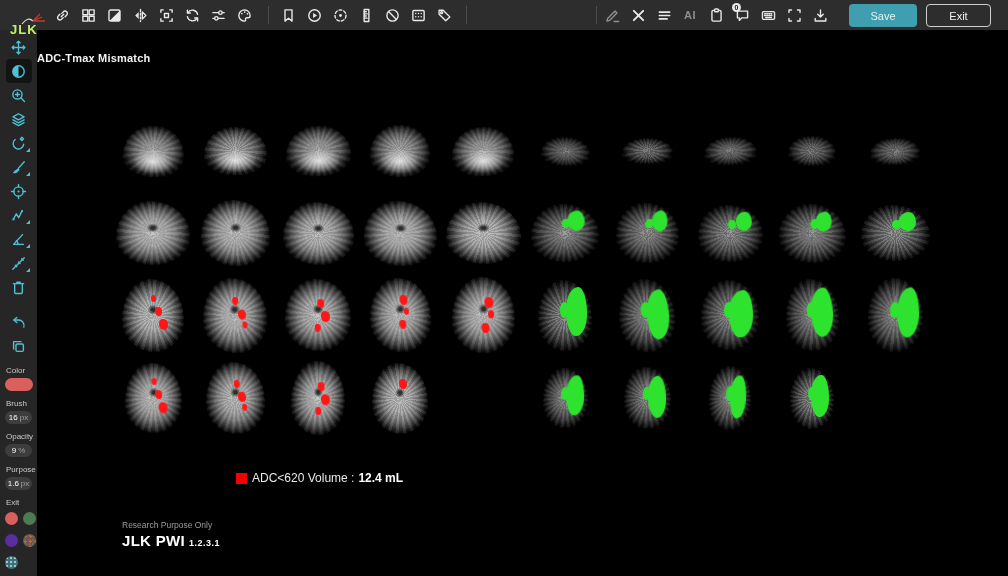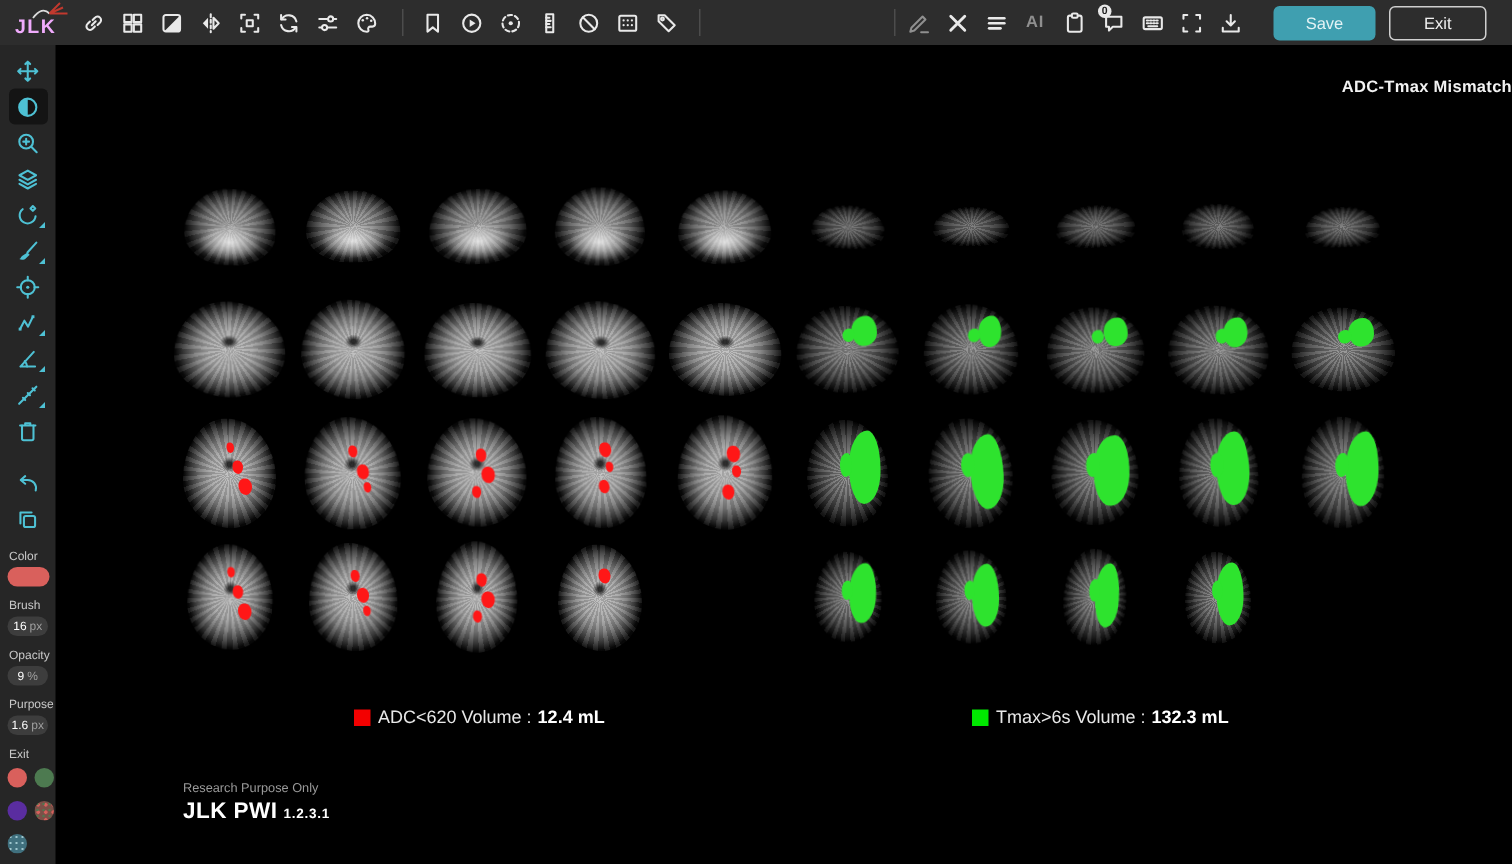--- a/index.html
+++ b/index.html
@@ -1,21 +1,21 @@
 <!DOCTYPE html>
 <html><head>
 <meta charset="utf-8">
 <style>
   html,body{margin:0;padding:0;background:#000;}
   #app{position:relative;width:1008px;height:576px;overflow:hidden;background:#000;
        font-family:"Liberation Sans",sans-serif;-webkit-font-smoothing:antialiased;}
 
   
   .toolbar{position:absolute;left:0;top:0;width:1008px;height:30px;background:#2d2d2d;z-index:5;}
-  .logo{position:absolute;left:8px;top:1px;width:42px;height:28px;color:#f0abfc;}
+  .logo{position:absolute;left:8px;top:13px;width:42px;height:28px;color:#bef264;}
   .logo .txt{position:absolute;left:2px;top:9px;font-size:13px;font-weight:bold;letter-spacing:1px;}
   .logo svg{position:absolute;left:12px;top:0px;}
   .tgroup{position:absolute;top:2px;display:flex;}
   .tb{width:26px;height:26px;display:flex;align-items:center;justify-content:center;color:#e9e9e9;position:relative;cursor:pointer;}
   .tb.dim{color:#8f8f8f;}
   .tb svg,.sb svg{fill:none;stroke:currentColor;stroke-width:1.3;stroke-linecap:round;stroke-linejoin:round;}
   .tdiv{position:absolute;top:6px;width:1px;height:18px;background:#4c4c4c;}
   .ai-txt{font-size:11px;font-weight:bold;letter-spacing:.5px;}
   .badge{position:absolute;left:3px;top:1px;width:9px;height:9px;border-radius:50%;background:#e9e9e9;
          color:#222;font-size:7px;font-weight:bold;display:flex;align-items:center;justify-content:center;}
@@ -40,21 +40,21 @@
   .hide-grid{margin:5px 0 0 5px;display:grid;grid-template-columns:13px 13px;gap:9px 5px;}
   .hide-dot{width:13px;height:13px;border-radius:50%;cursor:pointer;}
   .hd1{background:#d9605c;}
   .hd2{background:#4d7a50;}
   .hd3{background:#5a2da0;}
   .hd4{background-color:#7a5148;background-image:radial-gradient(#4d7a50 28%,transparent 30%),radial-gradient(#d9605c 28%,transparent 30%);background-size:4px 4px,5px 5px;}
   .hd5{background-color:#40707e;background-image:radial-gradient(#9fc7cf 28%,transparent 30%);background-size:4px 4px;}
 
   
   .canvas{position:absolute;left:37px;top:30px;width:971px;height:546px;background:#000;}
-  .vtitle{position:absolute;left:0;right:0;top:22px;text-align:right;color:#f2f2f2;font-size:11px;font-weight:bold;letter-spacing:.2px;padding-left:23px;}
+  .vtitle{position:absolute;left:0;right:0;top:22px;text-align:left;color:#f2f2f2;font-size:11px;font-weight:bold;letter-spacing:.2px;}
   #scan-layer{position:absolute;inset:0;}
   .brain{position:absolute;filter:blur(.3px);}
   .dwi{background:
         radial-gradient(closest-side at 50% 42%,rgba(20,20,20,.85) 0 5%,rgba(20,20,20,0) 17%),
         repeating-conic-gradient(rgba(255,255,255,.09) 0 6deg,rgba(15,15,15,.14) 6deg 13deg),
         radial-gradient(closest-side,#c0c0c0,#a4a4a4 42%,#7b7b7b 63%,#3d3d3d 83%,#060606 98%);
         border-radius:46% 54% 48% 52%/55% 55% 45% 45%;}
   .dwi-top{background:
         radial-gradient(45% 32% at 50% 70%,rgba(255,255,255,.75),rgba(255,255,255,0) 75%),
         repeating-conic-gradient(rgba(255,255,255,.08) 0 7deg,rgba(15,15,15,.16) 7deg 15deg),
@@ -500,25 +500,20 @@
           <span class="ov green" style="left: 48%; top: 13%; width: 40%; height: 68%;"></span>
           <span class="ov green" style="left: 40%; top: 32%; width: 16%; height: 22%;"></span>
         </div>
       </div>
 
     <div class="legend" style="left:199px;top:441px">
       <span class="sq" style="background:#f30000"></span>
       <span>ADC&lt;620 Volume :</span>
       <span class="val">12.4 mL</span>
     </div>
-    <div class="legend" style="left:611px;top:441px">
-      <span class="sq" style="background:#00e800"></span>
-      <span>Tmax&gt;6s Volume :</span>
-      <span class="val">132.3 mL</span>
-    </div>
 
 
     <div class="foot" style="top:490px">
       <div class="foot-note">Research Purpose Only</div>
       <div class="foot-app">
         <span>JLK PWI</span><span class="foot-ver">1.2.3.1</span>
       </div>
     </div>
   </main>
 </div>

